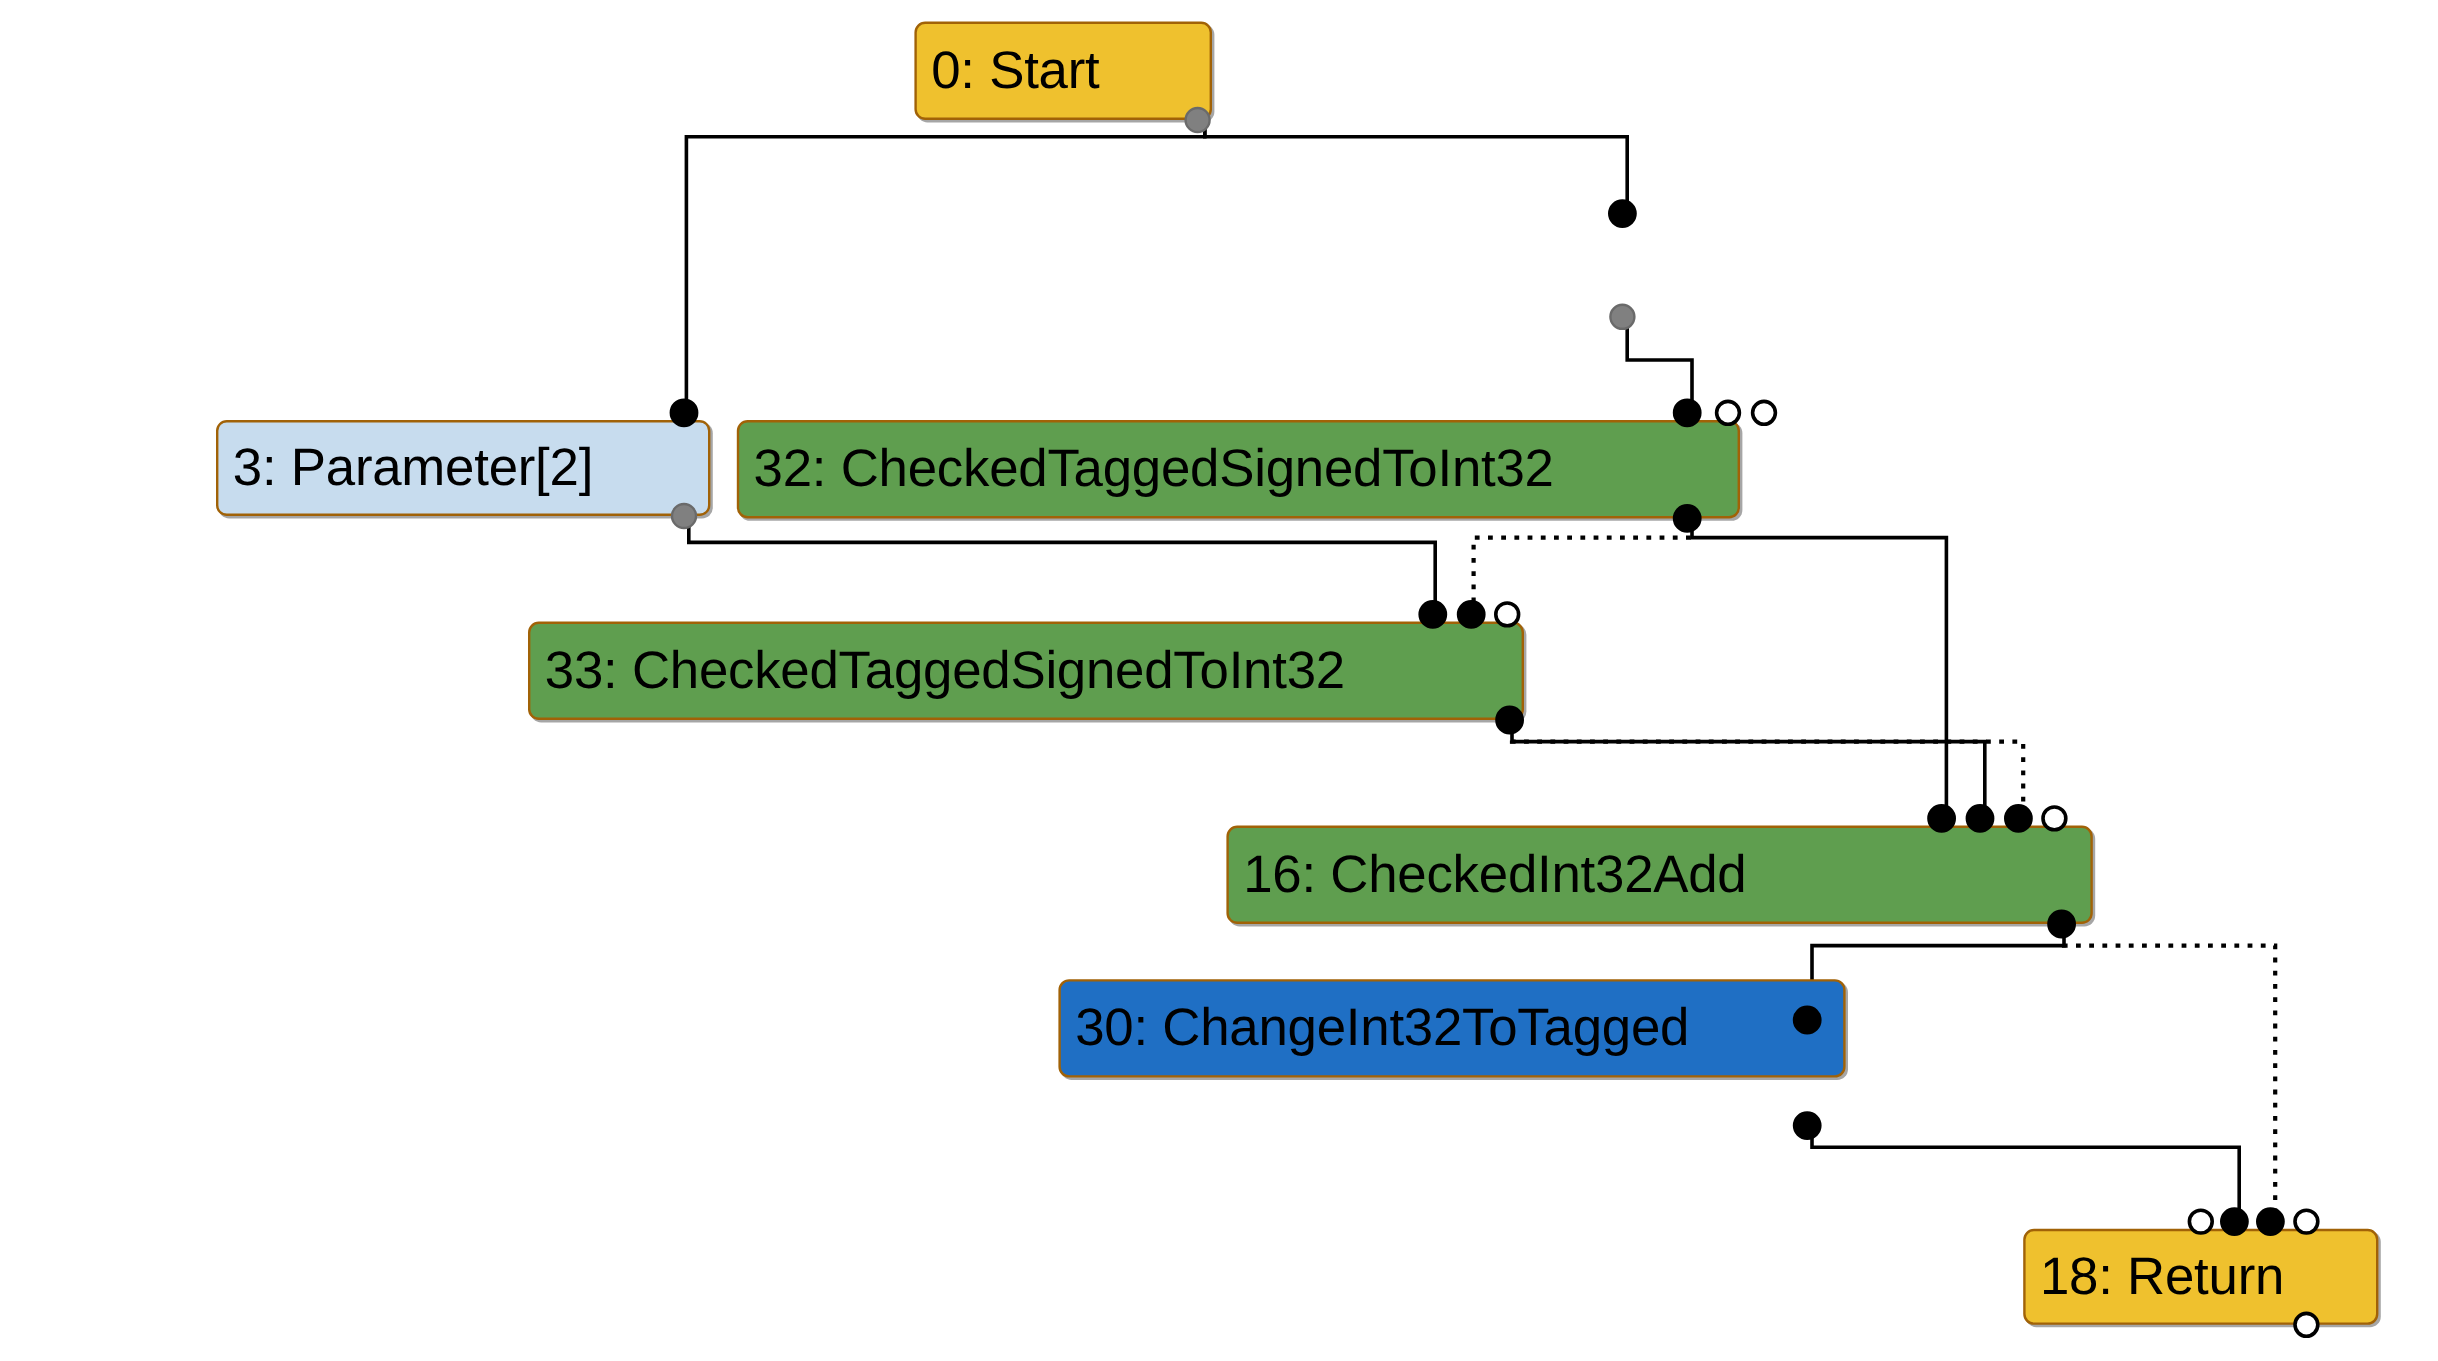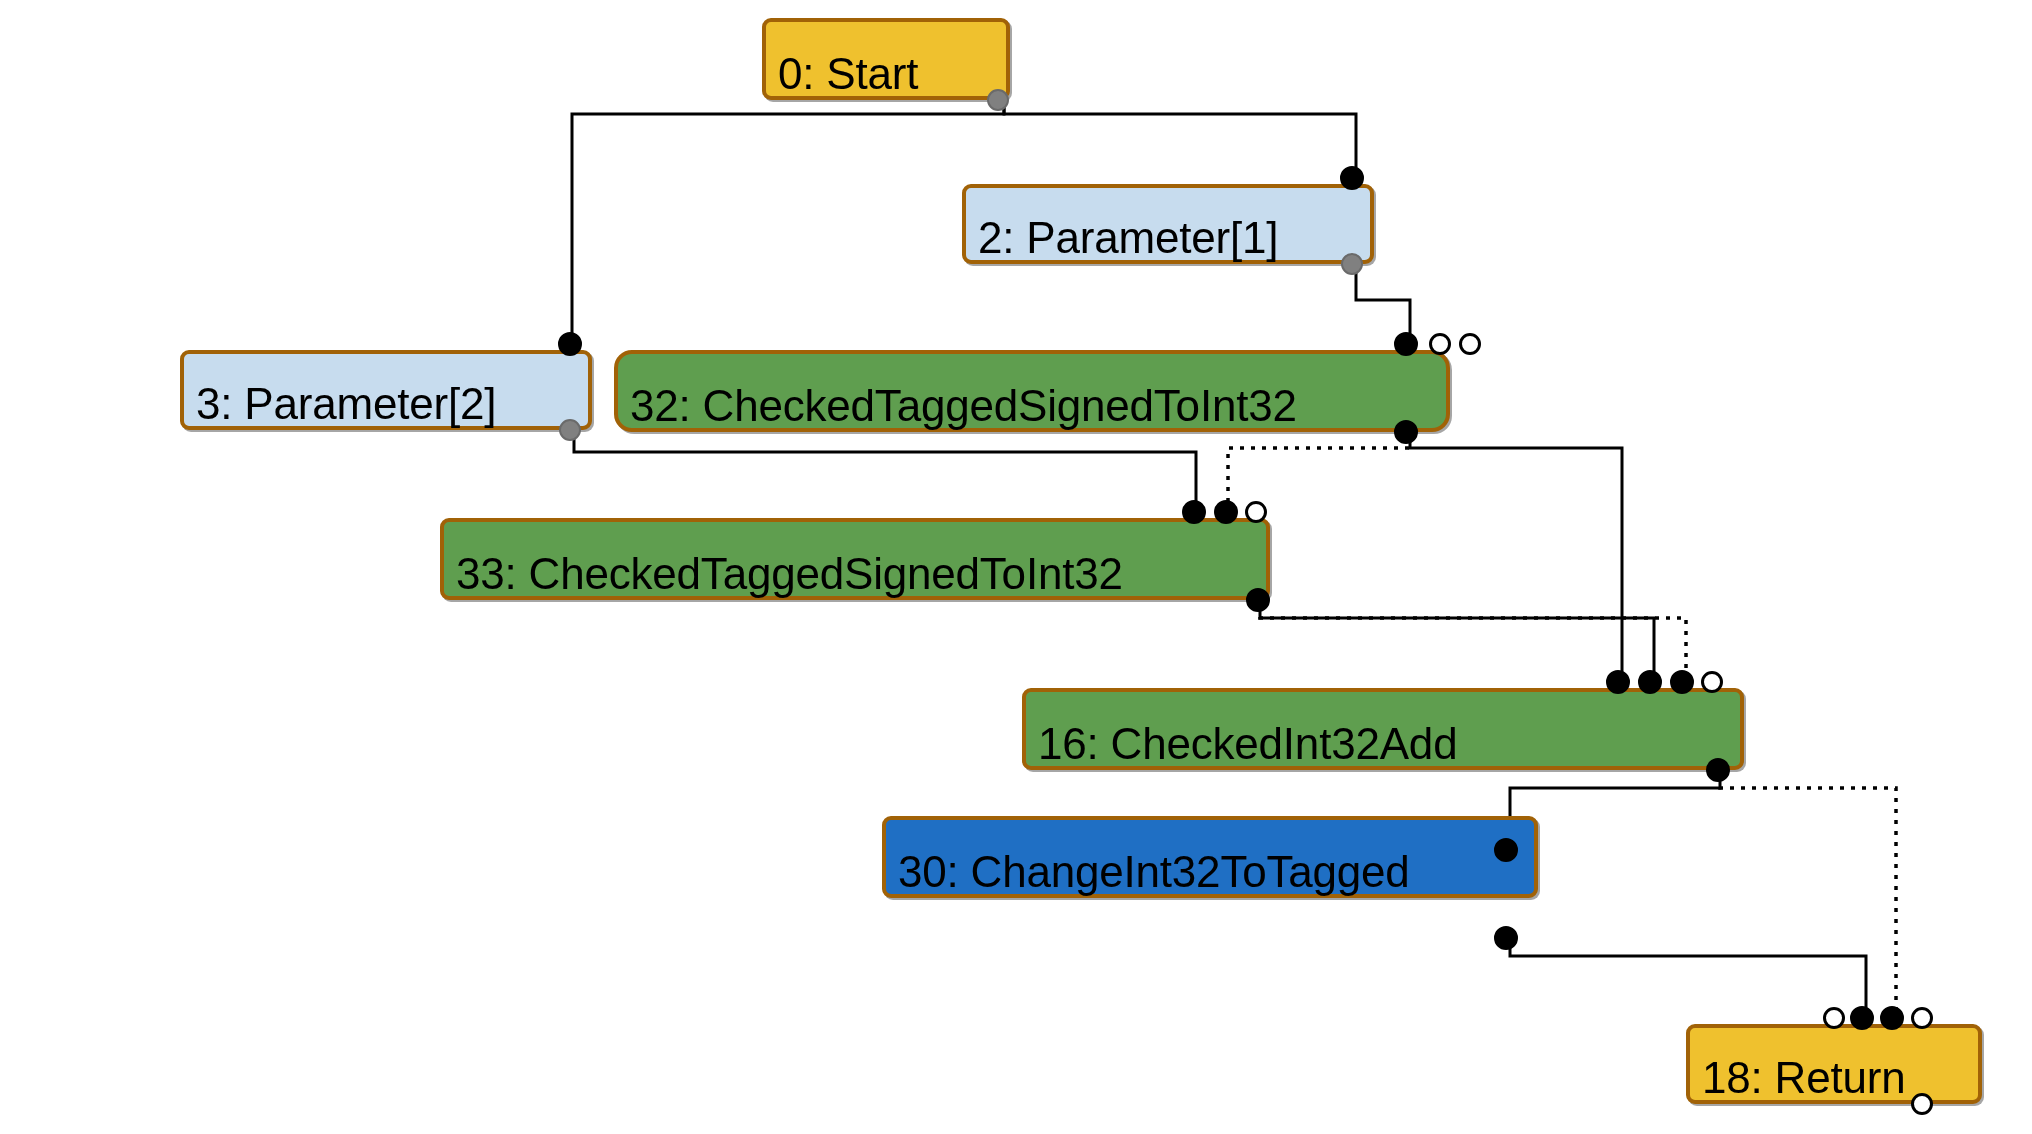--- a/index.html
+++ b/index.html
@@ -29,24 +29,24 @@
   #node-layer {
     position: absolute;
     left: 0;
     top: 0;
     width: 2032px;
     height: 1134px;
   }
   .node {
     position: absolute;
     box-sizing: border-box;
-    border: 4px solid #a16207;
+    border: 2px solid #a16207;
     border-radius: 9px;
     display: flex;
-    align-items: flex-end;
+    align-items: center;
     box-shadow: 2px 2px 0 rgba(0,0,0,0.35);
   }
   .node-label {
     font-size: 44px;
     line-height: 1;
     color: #000000;
     white-space: nowrap;
     padding-left: 12px;
     letter-spacing: -0.2px;
   }
@@ -97,31 +97,28 @@
       <path d="M 1260 606 L 1260 618 L 1686 618 L 1686 682" fill="none" stroke="#000000" stroke-width="3.5" stroke-dasharray="4 7" stroke-linecap="butt"></path>
       <path d="M 1720 776 L 1720 788 L 1510 788 L 1510 850" fill="none" stroke="#000000" stroke-width="3" stroke-linecap="butt"></path>
       <path d="M 1720 776 L 1720 788 L 1896 788 L 1896 1018" fill="none" stroke="#000000" stroke-width="3.5" stroke-dasharray="4 7" stroke-linecap="butt"></path>
       <path d="M 1510 944 L 1510 956 L 1866 956 L 1866 1018" fill="none" stroke="#000000" stroke-width="3" stroke-linecap="butt"></path>
     </svg>
   <div id="node-layer">
       <div class="node kind-start" style="left: 762px; top: 18px; width: 248px; height: 82px;">
         <span class="node-label">0: Start</span>
       </div>
       <div class="port gray" style="width: 22px; height: 22px; left: 987px; top: 89px;"></div>
-      <div class="node kind-parameter" style="left: 962px; top: 184px; width: 412px; height: 80px;">
-        <span class="node-label">2: Parameter[1]</span>
-      </div>
       <div class="port filled" style="width: 24px; height: 24px; left: 1340px; top: 166px;"></div>
       <div class="port gray" style="width: 22px; height: 22px; left: 1341px; top: 253px;"></div>
       <div class="node kind-parameter" style="left: 180px; top: 350px; width: 412px; height: 80px;">
         <span class="node-label">3: Parameter[2]</span>
       </div>
       <div class="port filled" style="width: 24px; height: 24px; left: 558px; top: 332px;"></div>
       <div class="port gray" style="width: 22px; height: 22px; left: 559px; top: 419px;"></div>
-      <div class="node kind-simplified" style="left: 614px; top: 350px; width: 836px; height: 82px; border-radius: 18px;">
+      <div class="node kind-simplified" style="left: 614px; top: 350px; width: 836px; height: 82px;">
         <span class="node-label">32: CheckedTaggedSignedToInt32</span>
       </div>
       <div class="port filled" style="width: 24px; height: 24px; left: 1394px; top: 332px;"></div>
       <div class="port hollow" style="width: 22px; height: 22px; left: 1429px; top: 333px;"></div>
       <div class="port hollow" style="width: 22px; height: 22px; left: 1459px; top: 333px;"></div>
       <div class="port filled" style="width: 24px; height: 24px; left: 1394px; top: 420px;"></div>
       <div class="node kind-simplified" style="left: 440px; top: 518px; width: 830px; height: 82px;">
         <span class="node-label">33: CheckedTaggedSignedToInt32</span>
       </div>
       <div class="port filled" style="width: 24px; height: 24px; left: 1182px; top: 500px;"></div>

